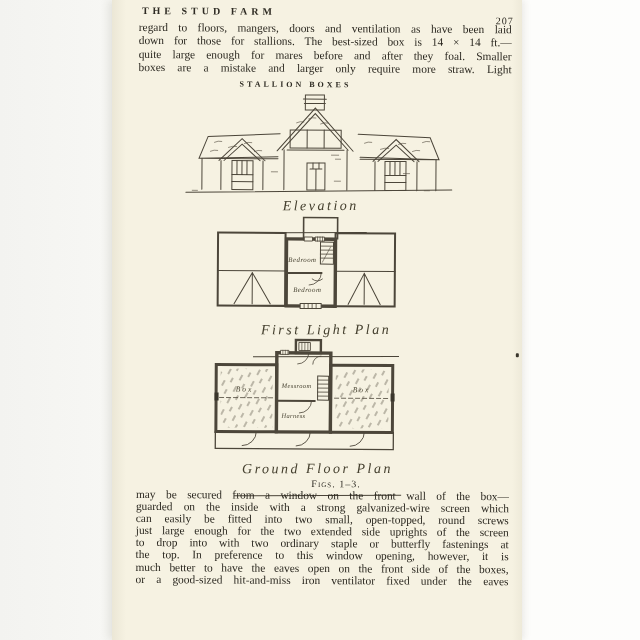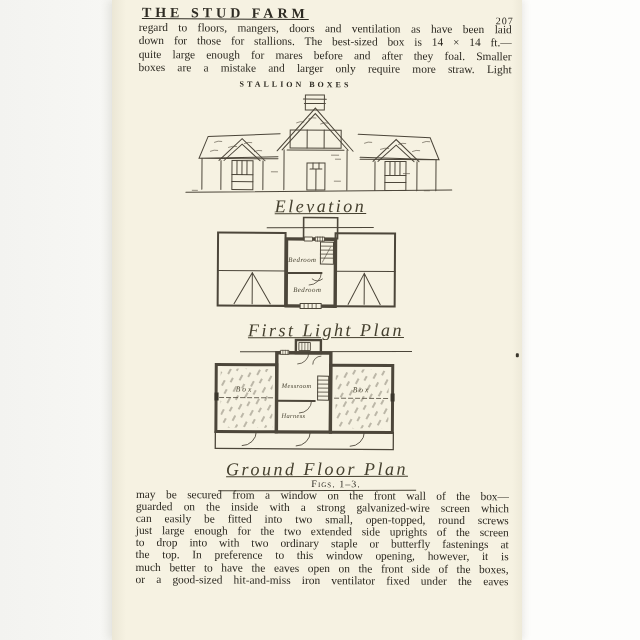--- a/index.html
+++ b/index.html
@@ -7,37 +7,37 @@
   #stage{position:relative;width:640px;height:640px;
     background:linear-gradient(90deg,#f3f3f0 0,#f7f7f4 110px,#fdfdfb 530px,#fdfdfc 100%);}
   .page{position:absolute;left:112px;top:0;width:410px;height:640px;
     background:#f6f2e2;
     box-shadow:-4px 0 8px rgba(60,55,40,.10), 4px 0 6px rgba(60,55,40,.06);}
   .page::before{content:"";position:absolute;inset:0;pointer-events:none;
     background:linear-gradient(90deg,rgba(90,80,50,.07),rgba(0,0,0,0) 14px),
                linear-gradient(270deg,rgba(90,80,50,.05),rgba(0,0,0,0) 10px);}
   .content{position:absolute;inset:0;transform:rotate(.35deg);transform-origin:30px 0;color:#2e2b23;}
 
-  .hdr-title{position:absolute;left:30px;top:5px;font-size:14px;font-weight:bold;
-    letter-spacing:4px;white-space:nowrap;text-decoration:underline;}
+  .hdr-title{position:absolute;left:30px;top:5px;font-size:10px;font-weight:bold;
+    letter-spacing:4px;white-space:nowrap;}
   .hdr-num{position:absolute;left:384px;top:13px;font-size:10px;letter-spacing:1px;}
 
   .para{position:absolute;left:27px;width:373px;font-size:11.4px;color:#2b2820;}
   .para .ln{text-align:justify;text-align-last:justify;white-space:normal;}
   #para-top{top:21px;}
   #para-top .ln{line-height:13.3px;height:13.3px;}
   #para-bottom{top:488px;}
   #para-bottom .ln{line-height:12.1px;height:12.1px;}
 
   .fig-heading{position:absolute;left:0;top:79px;width:368px;text-align:center;
     font-size:8px;font-weight:bold;letter-spacing:3px;color:#2e2b23;}
 
   .caption{position:absolute;text-align:center;font-style:italic;color:#45402f;}
-  .caption .cap-inner{display:inline-block;padding:0 8px 10px;border-bottom:1.3px solid #4a4438;
-    letter-spacing:2.5px;font-size:18px;transform:rotate(-.5deg);white-space:nowrap;text-decoration:underline;}
+  .caption .cap-inner{display:inline-block;padding:0 8px 18px;border-bottom:1.3px solid #4a4438;
+    letter-spacing:2.5px;font-size:14px;transform:rotate(-.5deg);white-space:nowrap;}
   #cap-elevation{left:60px;top:195px;width:300px;}
   #cap-ffp{left:66px;top:319px;width:300px;}
   #cap-gfp{left:52px;top:458px;width:312px;}
   .figs-label{position:absolute;left:77px;top:477px;width:300px;text-align:center;
     font-variant:small-caps;font-size:10px;letter-spacing:1px;color:#2e2b23;}
 
   svg{position:absolute;overflow:visible;}
   #svg-elevation{left:73px;top:92px;}
   #svg-ffp{left:106px;top:215px;}
   #svg-gfp{left:105px;top:337px;}

